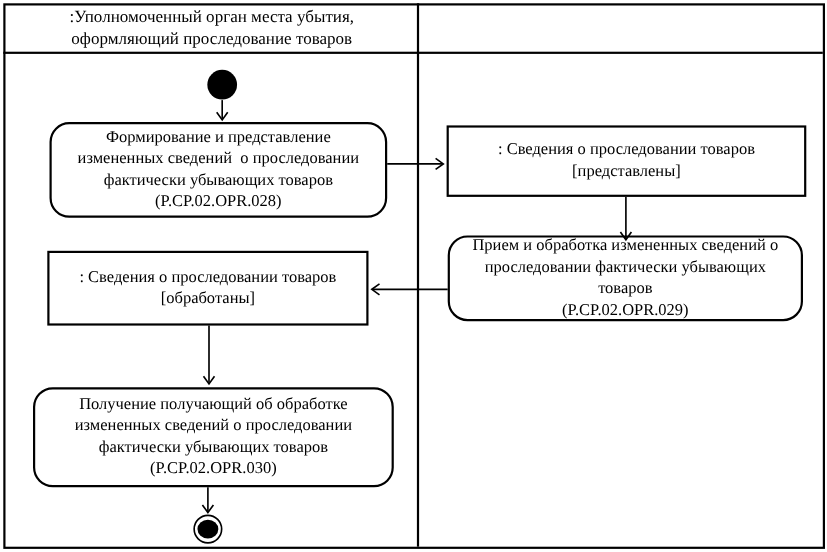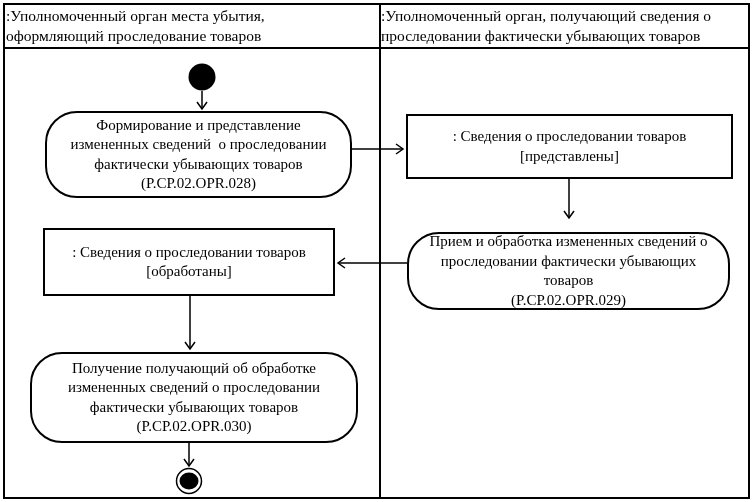--- a/index.html
+++ b/index.html
@@ -26,44 +26,45 @@
   }
   .header-line {
     position: absolute;
     left: 3px; top: 47px;
     width: 745px; height: 2px;
     background: #000000;
   }
   .lane-header {
     position: absolute;
     top: 6px;
+    text-align: center;
     white-space: pre-wrap;
     font-size: 15.5px;
     line-height: 20px;
   }
   #lane-header-left  { left: 6px;   width: 373px; }
   #lane-header-right { left: 381px; width: 367px; }
   .node-box {
     position: absolute;
     box-sizing: border-box;
     border: 2px solid #000000;
     background: #ffffff;
     display: flex;
     align-items: center;
     justify-content: center;
     text-align: center;
     white-space: pre-wrap;
     font-size: 15px;
     line-height: 19.5px;
     padding: 2px 4px;
   }
-  .rounded { border-radius: 32px; }
+  .rounded { border-radius: 18px; }
   #activity-028      { left: 45px;  top: 111px; width: 307px; height: 87px; }
   #object-presented  { left: 406px; top: 114px; width: 327px; height: 65px; }
-  #activity-029      { left: 407px; top: 232px; width: 323px; height: 78px; }
+  #activity-029      { left: 407px; top: 214px; width: 323px; height: 78px; }
   #object-processed  { left: 43px;  top: 228px; width: 292px; height: 68px; }
   #activity-030      { left: 30px;  top: 352px; width: 328px; height: 91px; }
   svg.overlay {
     position: absolute;
     left: 0; top: 0;
     width: 752px; height: 502px;
     pointer-events: none;
   }
   svg .edge { stroke: #000000; stroke-width: 1.5; fill: none; }
 </style>
@@ -72,22 +73,20 @@
 
 <div id="stage">
 
   <div class="outer-border"></div>
   <div class="header-line"></div>
   <div class="lane-divider"></div>
 
   <div id="lane-header-left" class="lane-header">:Уполномоченный орган места убытия,
 оформляющий проследование товаров</div>
 
-  <div id="lane-header-right" class="lane-header">:Уполномоченный орган, получающий сведения о
-проследовании фактически убывающих товаров</div>
 
   <div id="activity-028" class="node-box rounded">Формирование и представление
 измененных сведений  о проследовании
 фактически убывающих товаров
 (P.CP.02.OPR.028)</div>
 
   <div id="object-presented" class="node-box">: Сведения о проследовании товаров
 [представлены]</div>
 
   <div id="activity-029" class="node-box rounded">Прием и обработка измененных сведений о

